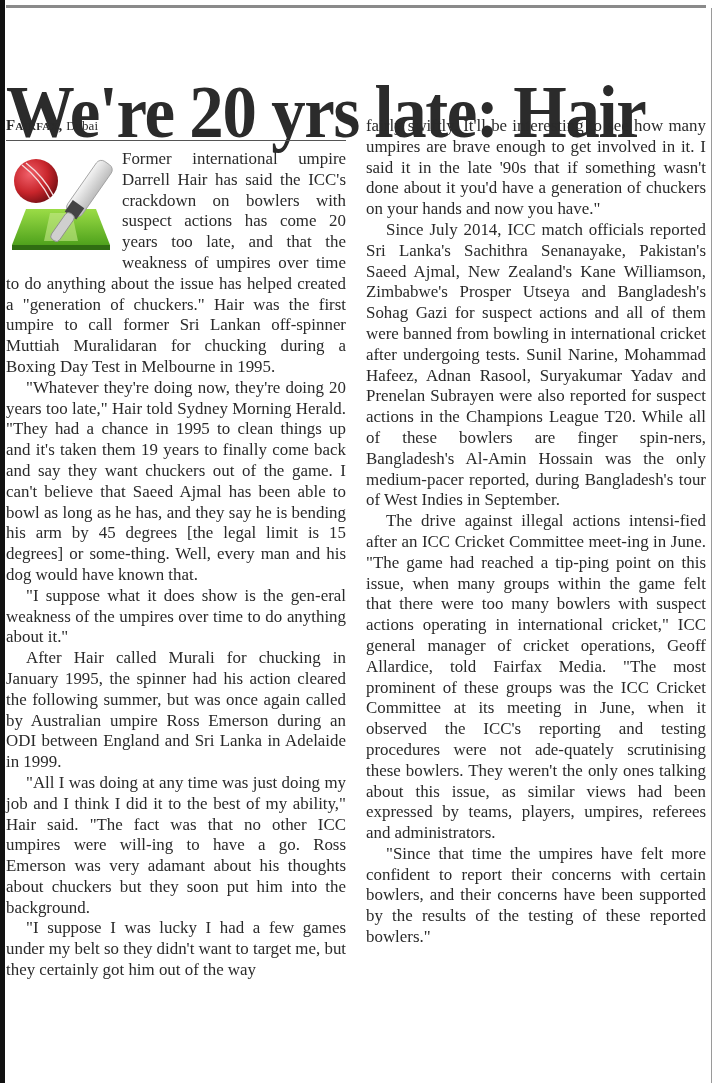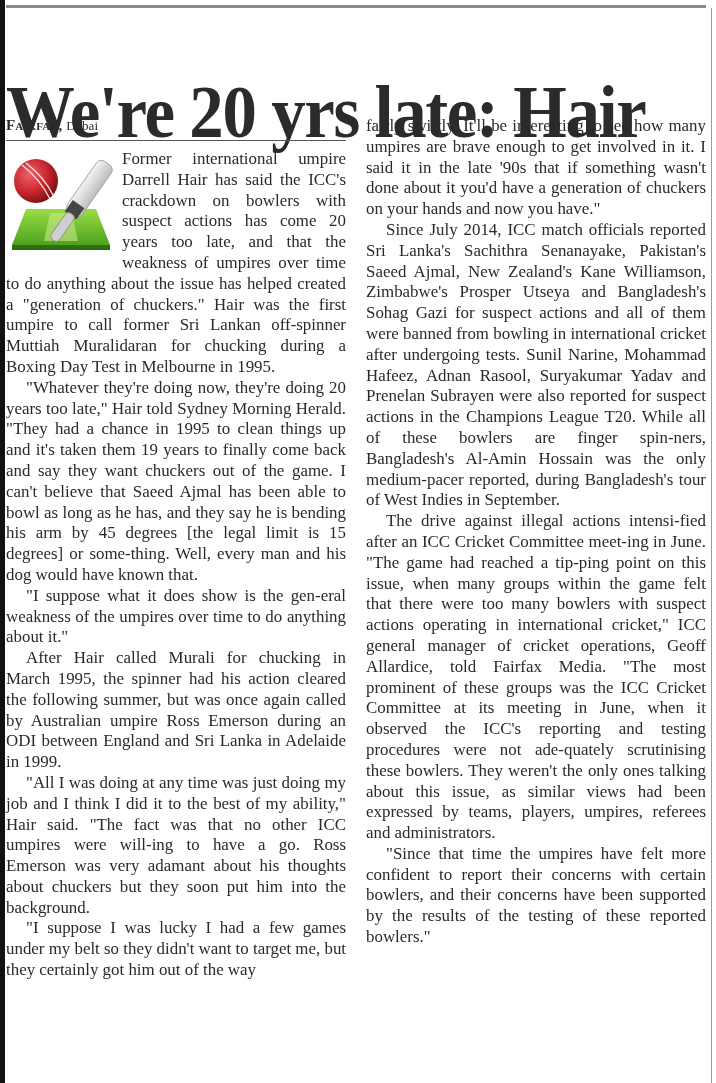--- a/index.html
+++ b/index.html
@@ -68,21 +68,21 @@
         <rect x="66" y="64" width="10" height="32" rx="4" fill="#cfcfcf" stroke="#888" stroke-width="0.8"></rect>
       </g>
       <circle cx="30" cy="30" r="22" fill="url(#ballg)"></circle>
       <path d="M16 14 Q34 28 44 48" stroke="#f6dede" stroke-width="1.4" fill="none"></path>
       <path d="M20 12 Q38 26 47 44" stroke="#f6dede" stroke-width="1.4" fill="none"></path>
     </svg>
   </div>
   <p class="noindent">Former international umpire Darrell Hair has said the ICC's crackdown on bowlers with suspect actions has come 20 years too late, and that the weakness of umpires over time to do anything about the issue has helped created a "generation of chuckers." Hair was the first umpire to call former Sri Lankan off-spinner Muttiah Muralidaran for chucking during a Boxing Day Test in Melbourne in 1995.</p>
   <p>"Whatever they're doing now, they're doing 20 years too late," Hair told Sydney Morning Herald. "They had a chance in 1995 to clean things up and it's taken them 19 years to finally come back and say they want chuckers out of the game. I can't believe that Saeed Ajmal has been able to bowl as long as he has, and they say he is bending his arm by 45 degrees [the legal limit is 15 degrees] or some-thing. Well, every man and his dog would have known that.</p>
   <p>"I suppose what it does show is the gen-eral weakness of the umpires over time to do anything about it."</p>
-  <p>After Hair called Murali for chucking in March 1995, the spinner had his action cleared the following summer, but was once again called by Australian umpire Ross Emerson during an ODI between England and Sri Lanka in Adelaide in 1999.</p>
+  <p>After Hair called Murali for chucking in January 1995, the spinner had his action cleared the following summer, but was once again called by Australian umpire Ross Emerson during an ODI between England and Sri Lanka in Adelaide in 1999.</p>
   <p>"All I was doing at any time was just doing my job and I think I did it to the best of my ability," Hair said. "The fact was that no other ICC umpires were will-ing to have a go. Ross Emerson was very adamant about his thoughts about chuckers but they soon put him into the background.</p>
   <p>"I suppose I was lucky I had a few games under my belt so they didn't want to target me, but they certainly got him out of the way</p>
 </div>
 
 <div class="col col-right">
   <p class="noindent">fairly swiftly. It'll be interesting to see how many umpires are brave enough to get involved in it. I said it in the late '90s that if something wasn't done about it you'd have a generation of chuckers on your hands and now you have."</p>
   <p>Since July 2014, ICC match officials reported Sri Lanka's Sachithra Senanayake, Pakistan's Saeed Ajmal, New Zealand's Kane Williamson, Zimbabwe's Prosper Utseya and Bangladesh's Sohag Gazi for suspect actions and all of them were banned from bowling in international cricket after undergoing tests. Sunil Narine, Mohammad Hafeez, Adnan Rasool, Suryakumar Yadav and Prenelan Subrayen were also reported for suspect actions in the Champions League T20. While all of these bowlers are finger spin-ners, Bangladesh's Al-Amin Hossain was the only medium-pacer reported, during Bangladesh's tour of West Indies in September.</p>
   <p>The drive against illegal actions intensi-fied after an ICC Cricket Committee meet-ing in June. "The game had reached a tip-ping point on this issue, when many groups within the game felt that there were too many bowlers with suspect actions operating in international cricket," ICC general manager of cricket operations, Geoff Allardice, told Fairfax Media. "The most prominent of these groups was the ICC Cricket Committee at its meeting in June, when it observed the ICC's reporting and testing procedures were not ade-quately scrutinising these bowlers. They weren't the only ones talking about this issue, as similar views had been expressed by teams, players, umpires, referees and administrators.</p>
   <p>"Since that time the umpires have felt more confident to report their concerns with certain bowlers, and their concerns have been supported by the results of the testing of these reported bowlers."</p>
 </div>

